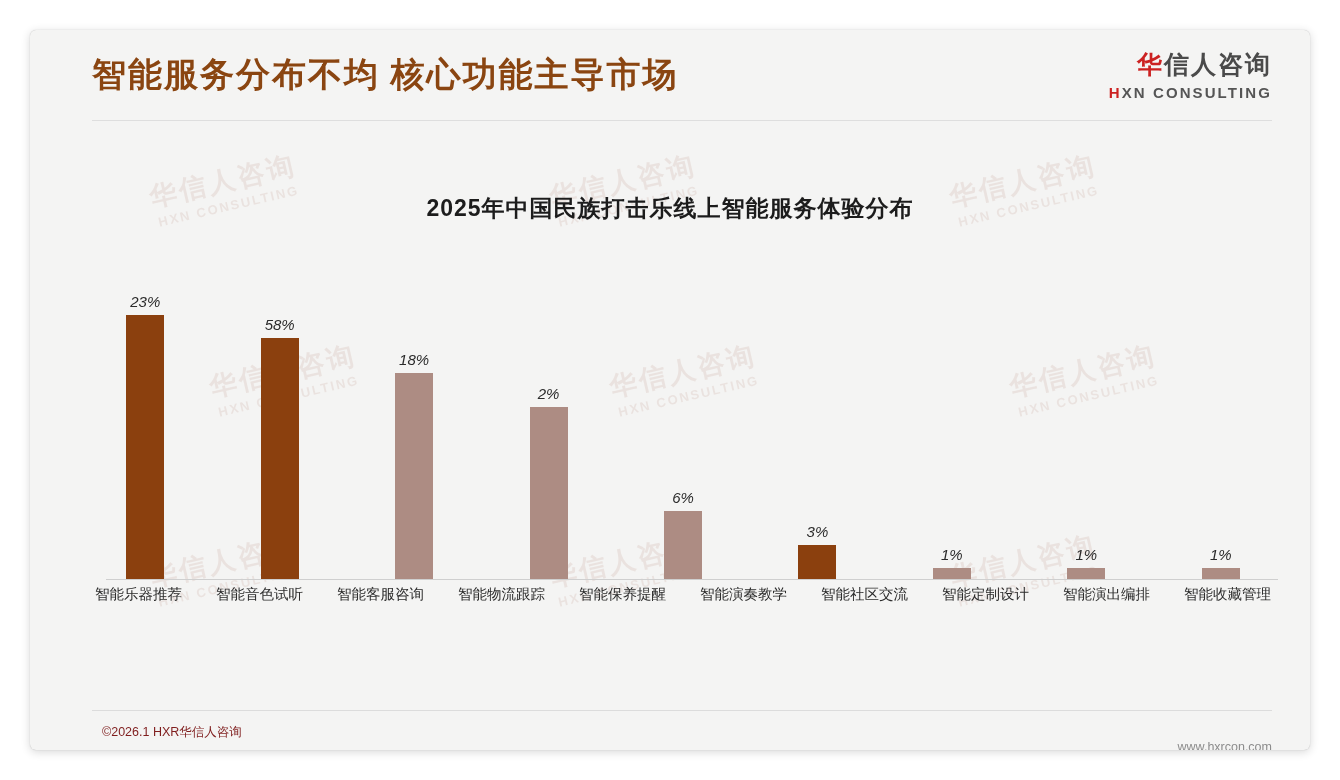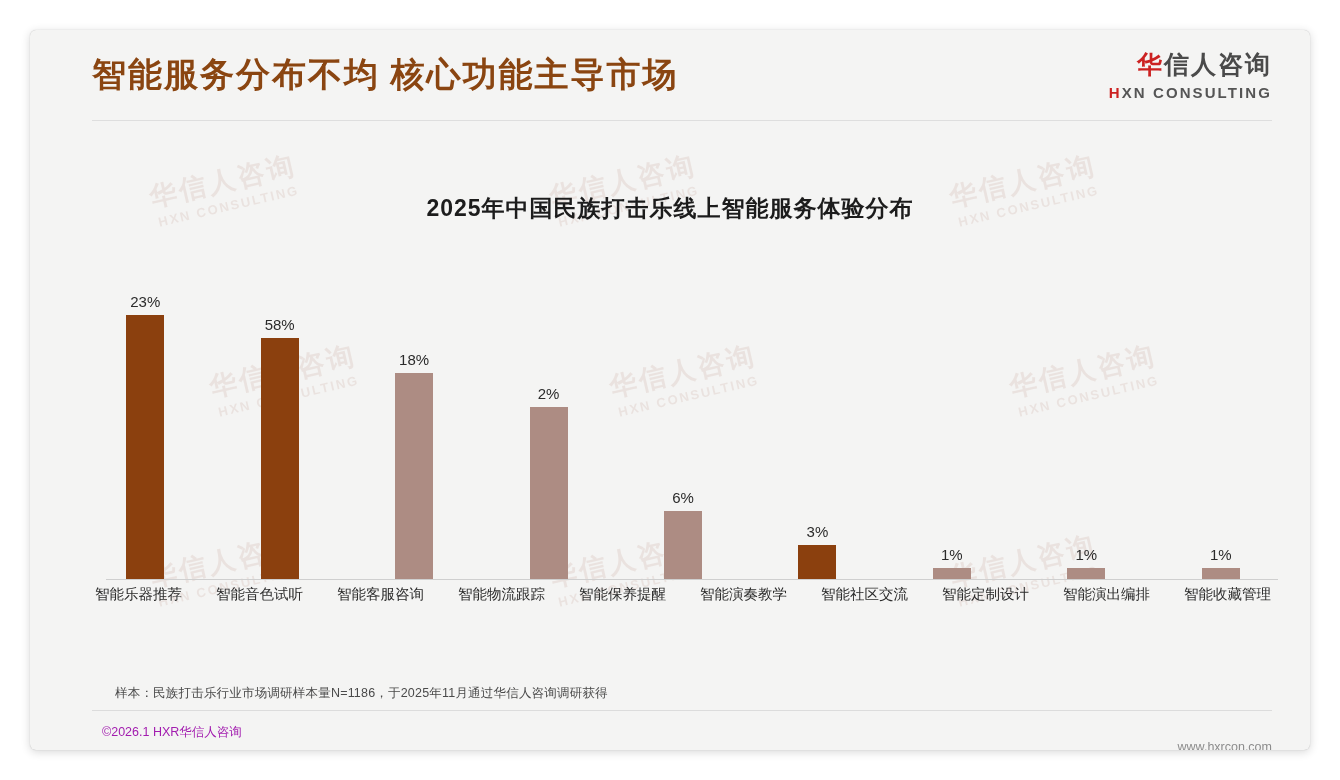--- a/index.html
+++ b/index.html
@@ -132,20 +132,21 @@
     justify-content: space-around;
   }
   .bar-slot {
     position: relative;
     flex: 1 1 0;
     height: 100%;
     display: flex;
     flex-direction: column;
     justify-content: flex-end;
     align-items: center;
+    font-style: italic;
   }
   .bar-value {
     font-size: 15px;
     color: #2b2b2b;
     margin-bottom: 5px;
     white-space: nowrap;
   }
   .bar-rect {
     width: 38px;
     background: #ad8c83;
@@ -201,21 +202,21 @@
     left: 0; right: 0;
     top: 688px;
     height: 32px;
     z-index: 3;
   }
   .footer-left {
     position: absolute;
     left: 72px;
     top: 6px;
     font-size: 12.5px;
-    color: #a21caf;
+    color: #7f1d1d;
     white-space: nowrap;
   }
   .footer-right {
     position: absolute;
     right: 38px;
     top: 6px;
     font-size: 12.5px;
     color: #8c8c8c;
     white-space: nowrap;
     margin-top: 16px;
@@ -324,20 +325,19 @@
         <div class="cat-label">智能物流跟踪</div>
         <div class="cat-label">智能保养提醒</div>
         <div class="cat-label">智能演奏教学</div>
         <div class="cat-label">智能社区交流</div>
         <div class="cat-label">智能定制设计</div>
         <div class="cat-label">智能演出编排</div>
         <div class="cat-label">智能收藏管理</div>
       </div>
   </div>
 
-  <div class="footnote">样本：民族打击乐行业市场调研样本量N=1186，于2025年11月通过华信人咨询调研获得</div>
   <div class="footer-rule"></div>
   <div class="footer">
     <div class="footer-left">©2026.1 HXR华信人咨询</div>
     <div class="footer-right">www.hxrcon.com</div>
   </div>
 
 </div>
 
 </body></html>

